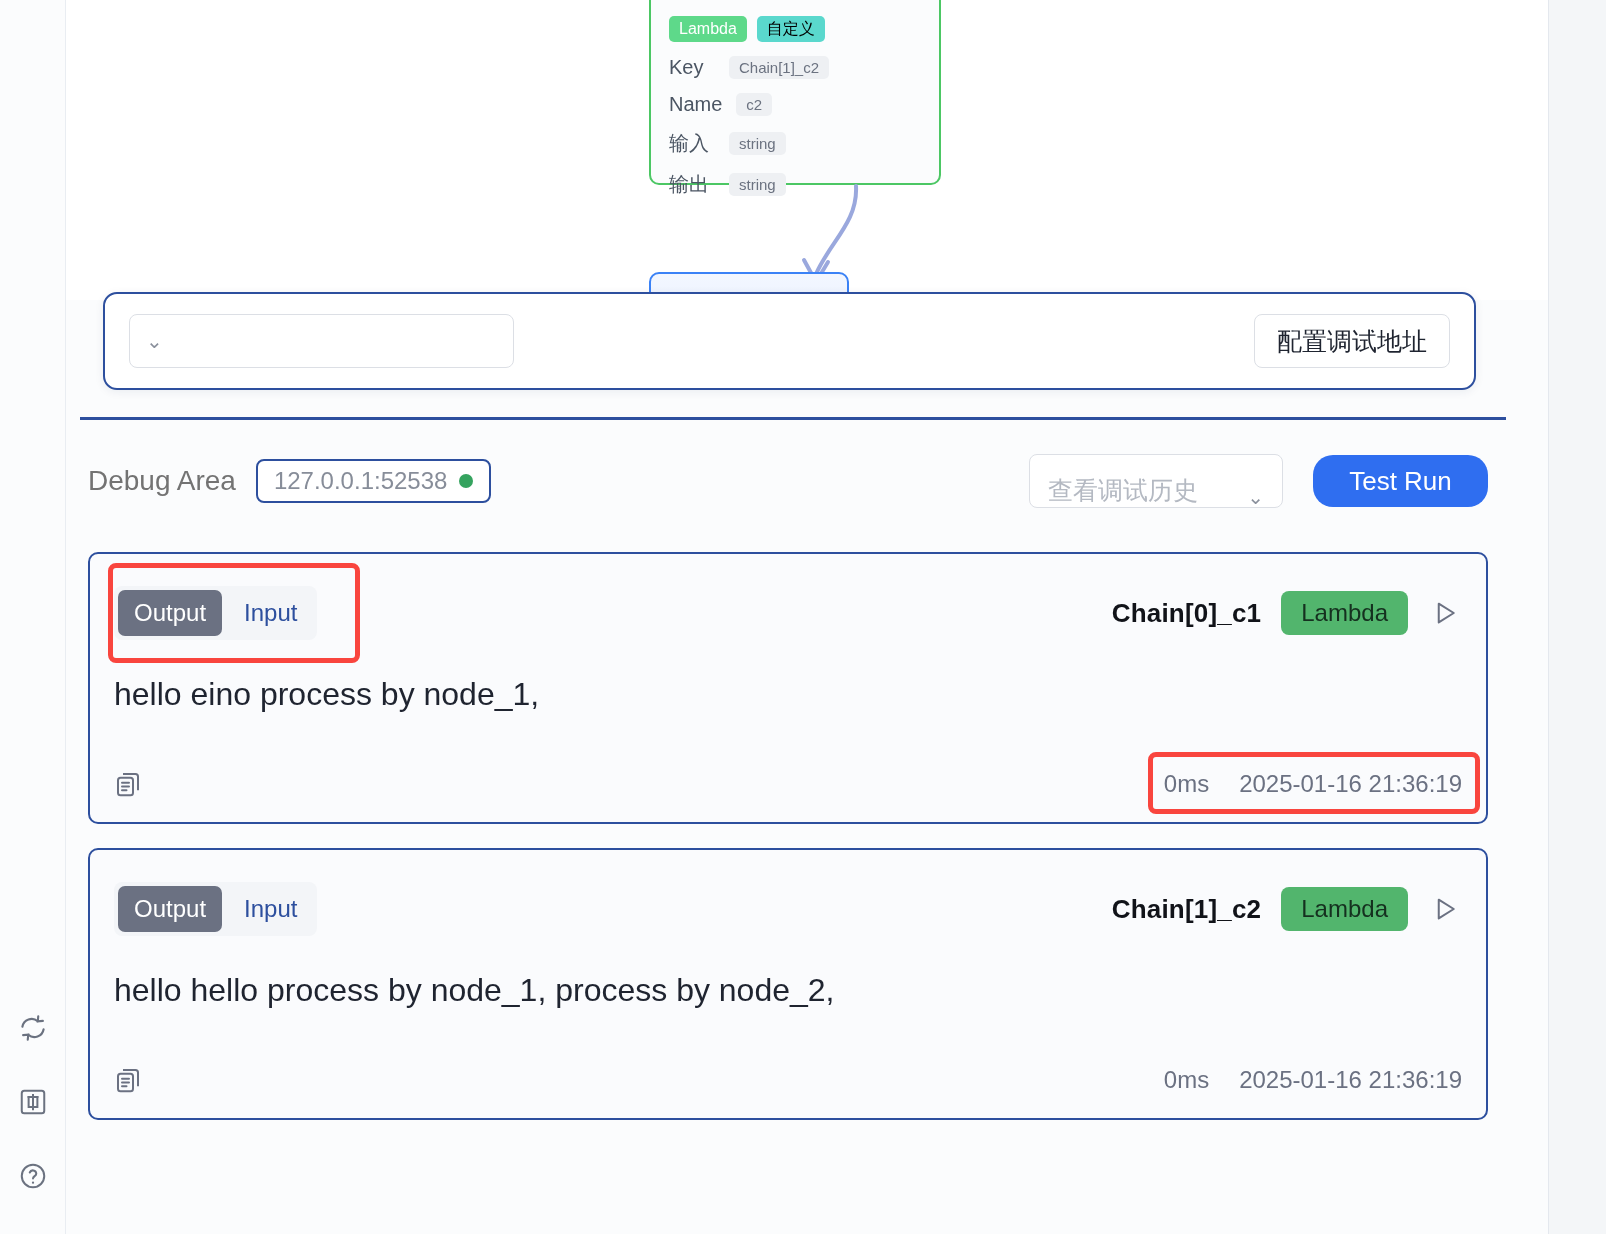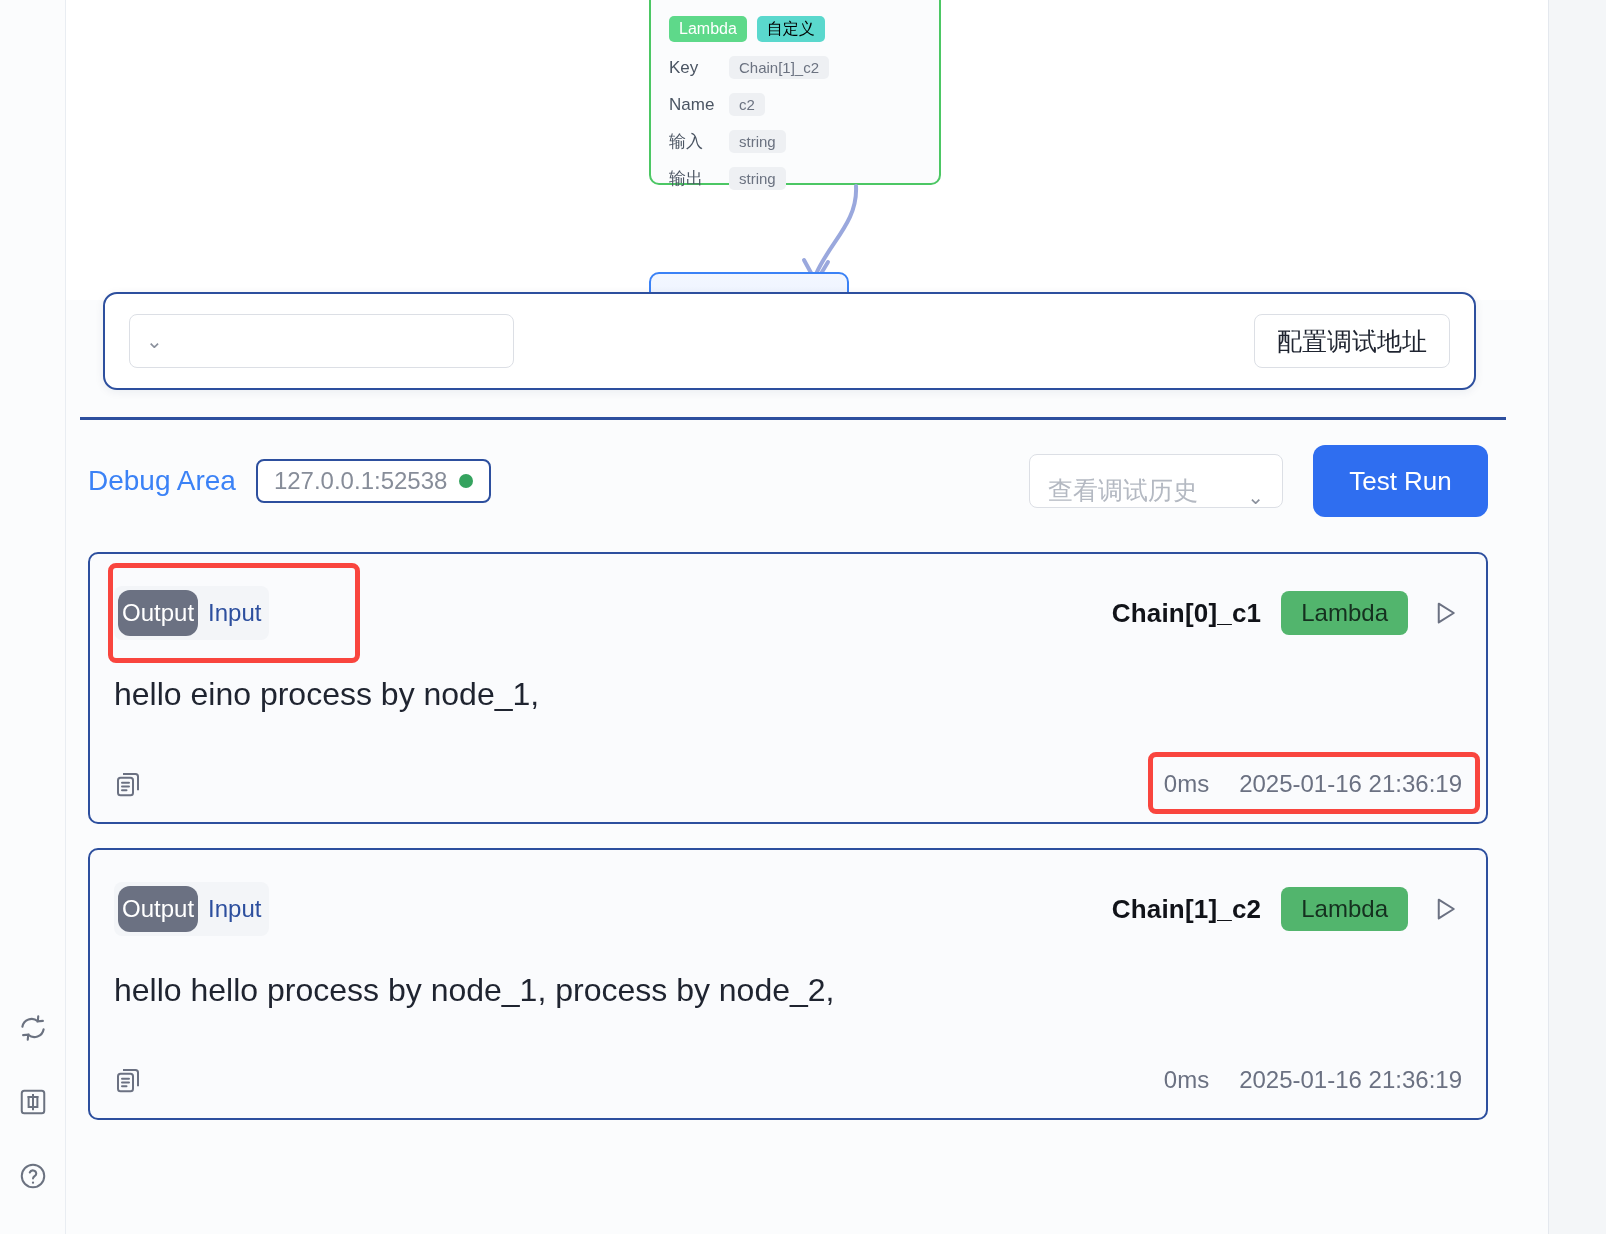--- a/index.html
+++ b/index.html
@@ -33,21 +33,21 @@
   .node-badges { display: flex; gap: 10px; margin-top: 140px; }
   .badge-lambda-sm {
     background: #5ed98a; color: #ffffff; border-radius: 5px;
     padding: 3px 10px; font-size: 16px; line-height: 20px;
   }
   .badge-custom-sm {
     background: #5ad8cd; color: #000000; border-radius: 5px;
     padding: 3px 10px; font-size: 16px; line-height: 20px;
   }
   .node-row { display: flex; align-items: center; gap: 14px; margin-top: 14px; }
-  .node-key { font-size: 17px; color: #4b5563; min-width: 46px; }
+  .node-key { font-size: 20px; color: #4b5563; min-width: 46px; }
   .node-val { background: #eef0f3; color: #6b7280; border-radius: 5px; padding: 3px 10px; font-size: 15px; }
 
   .edge-arrow { position: absolute; left: 672px; top: 182px; }
   .node-blue {
     position: absolute; left: 583px; top: 272px; width: 200px; height: 60px;
     border: 2px solid #3b82f6; border-radius: 10px;
     background: linear-gradient(180deg,#f3f7ff,#e8f0ff);
   }
 
   
@@ -68,53 +68,53 @@
     margin-left: auto; height: 54px; border: 1px solid #dcdfe5; border-radius: 8px;
     background: #fff; display: flex; align-items: center; padding: 0 22px;
     font-size: 25px; color: #1f2430; cursor: pointer; text-align: center;
   }
 
   
   .hr-main { position: absolute; left: 80px; top: 417px; width: 1426px; height: 3px; background: #2d4f9e; }
 
   
   .debug-head { position: absolute; left: 88px; top: 452px; width: 1400px; height: 58px; display: flex; align-items: center; }
-  .debug-title { font-size: 28px; color: #3b82f6; }
+  .debug-title { font-size: 28px; color: #737373; }
   .addr-pill {
     margin-left: 20px; height: 44px; border: 2px solid #2d4f9e; border-radius: 8px;
     display: flex; align-items: center; gap: 12px; padding: 0 16px; background: #fff;
   }
   .addr-text { font-size: 24px; color: #878d99; }
   .dot-online { width: 14px; height: 14px; border-radius: 50%; background: #35a35f; }
   .head-right { margin-left: auto; display: flex; align-items: center; gap: 30px; }
   .history-select {
     width: 254px; height: 54px; border: 1px solid #dcdfe5; border-radius: 8px;
     background: #fff; display: flex; align-items: flex-end; justify-content: space-between;
     padding: 0 18px; cursor: pointer;
   }
   .history-ph { font-size: 25px; color: #b4b9c2; }
   .test-run {
-    width: 175px; height: 72px; background: #2f6ef0; border: none; border-radius: 12px;
+    width: 175px; height: 52px; background: #2f6ef0; border: none; border-radius: 20px;
     color: #fff; font-size: 26px; font-family: "Liberation Sans", sans-serif; cursor: pointer;
   }
 
   
   .card {
     position: absolute; left: 88px; width: 1400px;
     background: #fafbfd; border: 2px solid #2d4f9e; border-radius: 10px;
   }
   #card-0 { top: 552px; height: 272px; }
   #card-1 { top: 848px; height: 272px; }
 
   .card-top { position: relative; height: 118px; display: flex; align-items: center; padding: 0 24px; }
   .seg {
     display: inline-flex; align-items: center; gap: 6px; background: #f3f5f8;
     border-radius: 8px; padding: 4px;
   }
-  .seg-item { font-size: 24px; padding: 9px 4px; border-radius: 12px; cursor: pointer; }
+  .seg-item { font-size: 24px; padding: 9px 16px; border-radius: 7px; cursor: pointer; }
   .seg-item.active { background: #6b7182; color: #ffffff; }
   .seg-item.idle { color: #2d4f9e; }
 
   .card-top-right { margin-left: auto; display: flex; align-items: center; gap: 20px; }
   .node-id { font-size: 26px; font-weight: bold; color: #111319; letter-spacing: .2px; }
   .badge-lambda {
     background: #52b56d; color: #15301f; font-size: 24px; border-radius: 8px;
     padding: 8px 20px;
   }
   .play-btn { width: 34px; height: 34px; display: flex; align-items: center; justify-content: center; cursor: pointer; }

